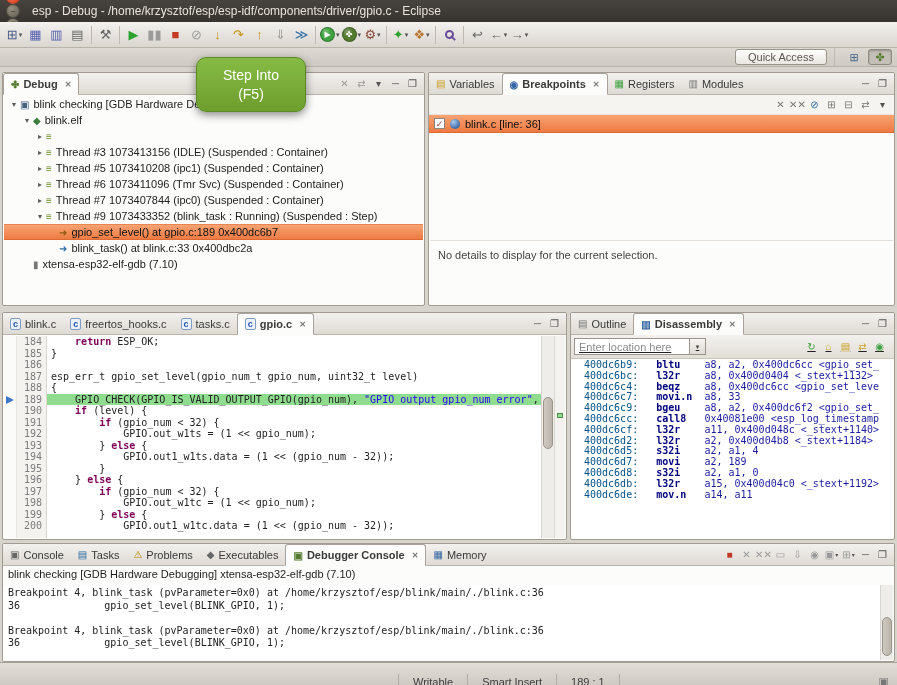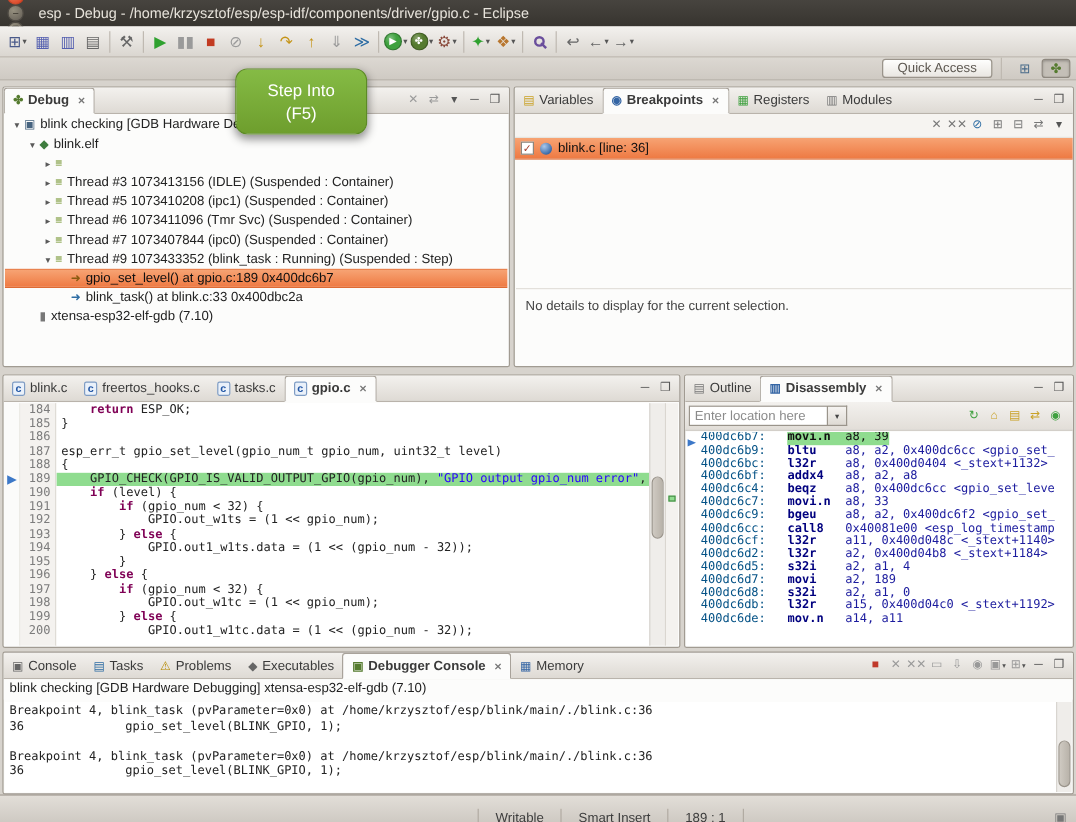--- a/index.html
+++ b/index.html
@@ -84,21 +84,21 @@
   .cl.current { background:#8FDC8F; }
   .kw { color:#7F0055; font-weight:bold; }
   .str { color:#2A00FF; }
   .vscroll { width:13px; background:#EFEDEA; border-left:1px solid #D8D5D0; position:relative; flex:0 0 13px; }
   .vthumb { position:absolute; left:1px; right:1px; background:linear-gradient(90deg,#CFCAC2,#B9B3AA);
     border:1px solid #9A948B; border-radius:6px; }
   .overview { width:11px; background:#F4F2EF; border-left:1px solid #DAD6D0; position:relative; flex:0 0 11px; }
   .ov-mark { position:absolute; left:2px; width:6px; height:5px; background:#8FDC8F; border:1px solid #4A8F4A; }
   
   .locbar { height:24px; display:flex; align-items:center; padding:0 3px;
-    background:linear-gradient(#F3F1EE,#E2DED8); border-bottom:1px solid #C9C4BC; }
+    background:linear-gradient(#F3F1EE,#E2DED8); border-bottom:1px solid #C9C4BC;text-decoration:underline; }
   .loc-combo { width:116px; height:17px; border:1px solid #9A948B; background:#FFF; color:#8B8B8B;
     display:flex; align-items:center; padding:0 4px; overflow:hidden; white-space:nowrap; }
   .loc-dd { width:16px; height:17px; border:1px solid #9A948B; border-left:none;
     background:linear-gradient(#F6F4F1,#DEDAD4); display:flex; align-items:center; justify-content:center; font-size:7px; color:#444; }
   .dis-body { position:absolute; left:1px; right:1px; top:47px; bottom:1px; background:#FFF; overflow:hidden;
     font-family:"DejaVu Sans Mono", monospace; font-size:10px; line-height:10.8px; }
   .drow { display:flex; white-space:pre; height:10.8px; align-items:center; }
   .dgut { width:12px; flex:0 0 12px; position:relative; }
   .dgut .ip-arrow { left:1px; top:1px; border-top-width:3px; border-bottom-width:3px; border-left-width:7px; }
   .daddr { color:#045286; }
@@ -511,24 +511,22 @@
         </span>
         <span class="ptool">
           <span class="glyph" style="color: rgb(201, 162, 39);">⇄</span>
         </span>
         <span class="ptool">
           <span class="glyph" style="color: rgb(63, 161, 63);">◉</span>
         </span>
       </span>
   </div>
   <div class="dis-body" id="dis-list">
-      <div class="drow"><span class="dgut"><span class="ip-arrow"></span></span><span class="daddr">400dc6b7:   </span><span class="dinstr current"><span class="mn">movi.n</span>  a8, 39</span></div>
       <div class="drow"><span class="dgut"></span><span class="daddr">400dc6b9:   </span><span class="dinstr"><span class="mn">bltu</span>    a8, a2, 0x400dc6cc &lt;gpio_set_</span></div>
       <div class="drow"><span class="dgut"></span><span class="daddr">400dc6bc:   </span><span class="dinstr"><span class="mn">l32r</span>    a8, 0x400d0404 &lt;_stext+1132&gt;</span></div>
-      <div class="drow"><span class="dgut"></span><span class="daddr">400dc6bf:   </span><span class="dinstr"><span class="mn">addx4</span>   a8, a2, a8</span></div>
       <div class="drow"><span class="dgut"></span><span class="daddr">400dc6c4:   </span><span class="dinstr"><span class="mn">beqz</span>    a8, 0x400dc6cc &lt;gpio_set_leve</span></div>
       <div class="drow"><span class="dgut"></span><span class="daddr">400dc6c7:   </span><span class="dinstr"><span class="mn">movi.n</span>  a8, 33</span></div>
       <div class="drow"><span class="dgut"></span><span class="daddr">400dc6c9:   </span><span class="dinstr"><span class="mn">bgeu</span>    a8, a2, 0x400dc6f2 &lt;gpio_set_</span></div>
       <div class="drow"><span class="dgut"></span><span class="daddr">400dc6cc:   </span><span class="dinstr"><span class="mn">call8</span>   0x40081e00 &lt;esp_log_timestamp</span></div>
       <div class="drow"><span class="dgut"></span><span class="daddr">400dc6cf:   </span><span class="dinstr"><span class="mn">l32r</span>    a11, 0x400d048c &lt;_stext+1140&gt;</span></div>
       <div class="drow"><span class="dgut"></span><span class="daddr">400dc6d2:   </span><span class="dinstr"><span class="mn">l32r</span>    a2, 0x400d04b8 &lt;_stext+1184&gt;</span></div>
       <div class="drow"><span class="dgut"></span><span class="daddr">400dc6d5:   </span><span class="dinstr"><span class="mn">s32i</span>    a2, a1, 4</span></div>
       <div class="drow"><span class="dgut"></span><span class="daddr">400dc6d7:   </span><span class="dinstr"><span class="mn">movi</span>    a2, 189</span></div>
       <div class="drow"><span class="dgut"></span><span class="daddr">400dc6d8:   </span><span class="dinstr"><span class="mn">s32i</span>    a2, a1, 0</span></div>
       <div class="drow"><span class="dgut"></span><span class="daddr">400dc6db:   </span><span class="dinstr"><span class="mn">l32r</span>    a15, 0x400d04c0 &lt;_stext+1192&gt;</span></div>

